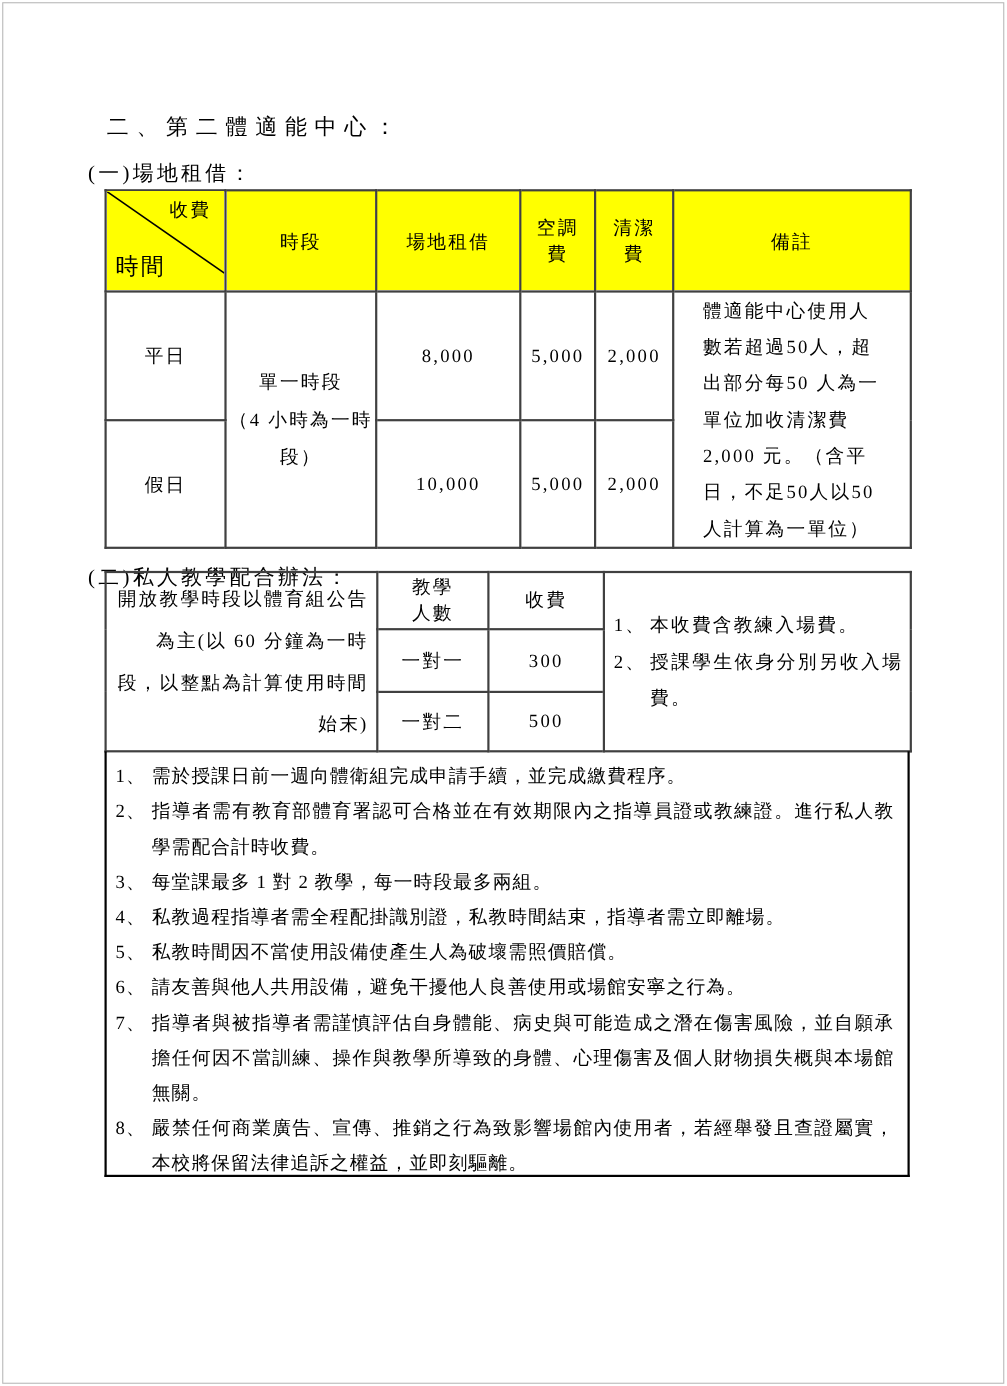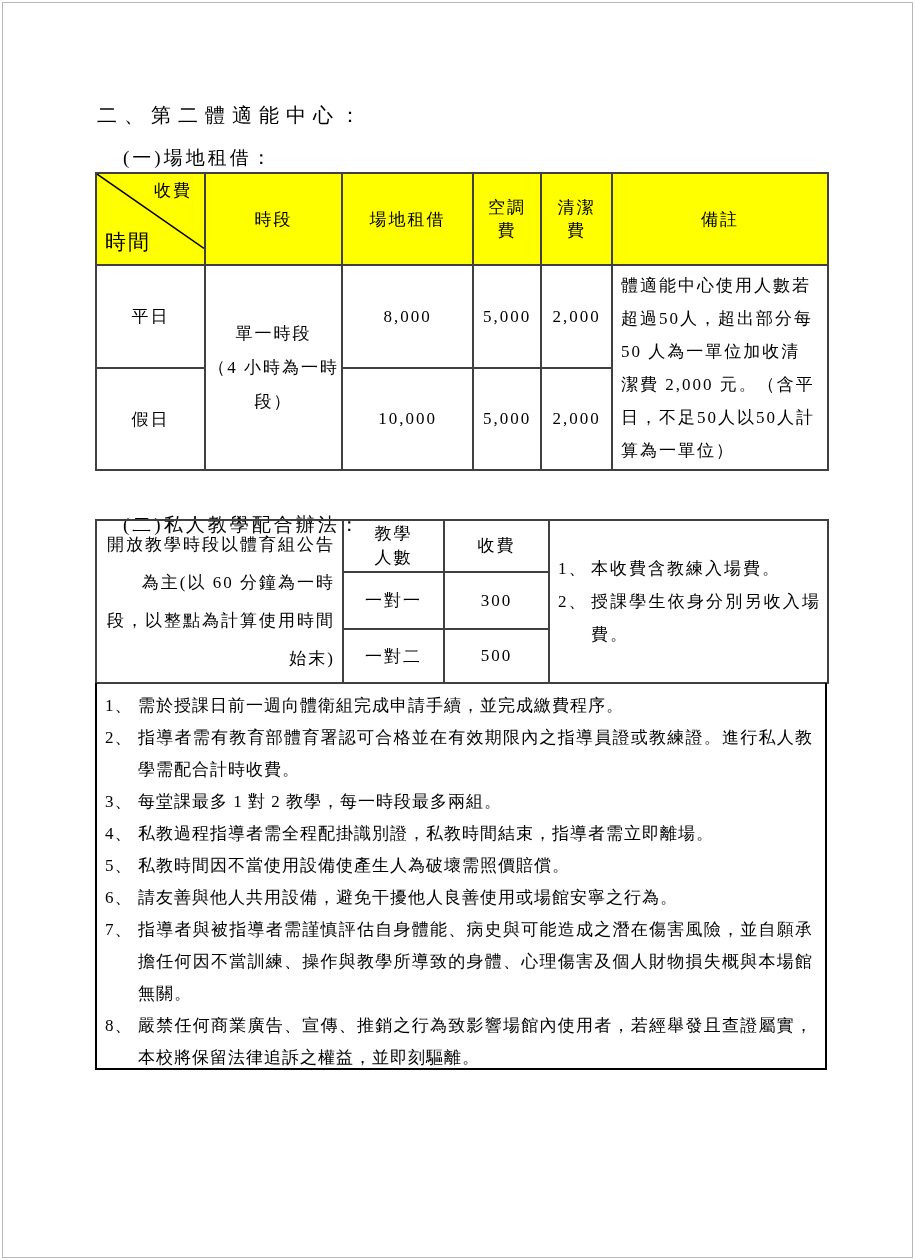--- a/index.html
+++ b/index.html
@@ -9,39 +9,39 @@
     font-family:"Liberation Serif","DejaVu Serif",serif;
     color:#000;
   }
   .page-frame {
     position:absolute; inset:2px; border:1px solid #b9b9b9; pointer-events:none;
   }
   .h1 {
     position:absolute; left:97px; top:86px;
     font-size:20px; letter-spacing:7px; white-space:nowrap;margin-top:16px;
   }
-  .h2 { position:absolute; font-size:19px; letter-spacing:3px; white-space:nowrap;margin-left:43px; }
+  .h2 { position:absolute; font-size:19px; letter-spacing:3px; white-space:nowrap; }
   .h2.sub1 { left:80px; top:145px; }
   .h2.sub2 { left:80px; top:512px;text-align:right; }
 
   table { border-collapse:collapse; table-layout:fixed; position:absolute; }
   th, td { border:2px solid #404040; font-weight:normal; font-size:17px; letter-spacing:2px;
            text-align:center; vertical-align:middle; padding:0; overflow:hidden; }
 
   
   .t1 { left:95px; top:172px; width:732px; }
   .t1 th { background:#ffff00; }
   .pre { white-space:pre-line;margin-left:44px; }
   .t1 .diag { position:relative; padding:0; }
   .t1 .diag svg { position:absolute; left:0; top:0; width:100%; height:100%; }
   .corner-tr { position:absolute; top:5px; right:12px; font-size:17px; letter-spacing:2px; }
   .corner-bl { position:absolute; bottom:8px; left:8px; font-size:21px; letter-spacing:2px; }
   .t1 .slot { line-height:34px; }
   .t1 .remark {
-    text-align:left; line-height:33px; padding:0 8px; letter-spacing:2px;
+    text-align:left; line-height:33px; padding:0 26px; letter-spacing:2px;
   }
 
   
   .t2 { left:95px; top:519px; width:732px; }
   .t2 .open-note { text-align:right; padding:0 7px; line-height:38px; }
   .t2 .hdr2 { line-height:24px; }
   .t2 .fee-notes { text-align:left; vertical-align:middle; padding:0 6px 0 8px; }
 
   .hang { display:flex; align-items:flex-start; }
   .hang .num { flex:0 0 33px; }

